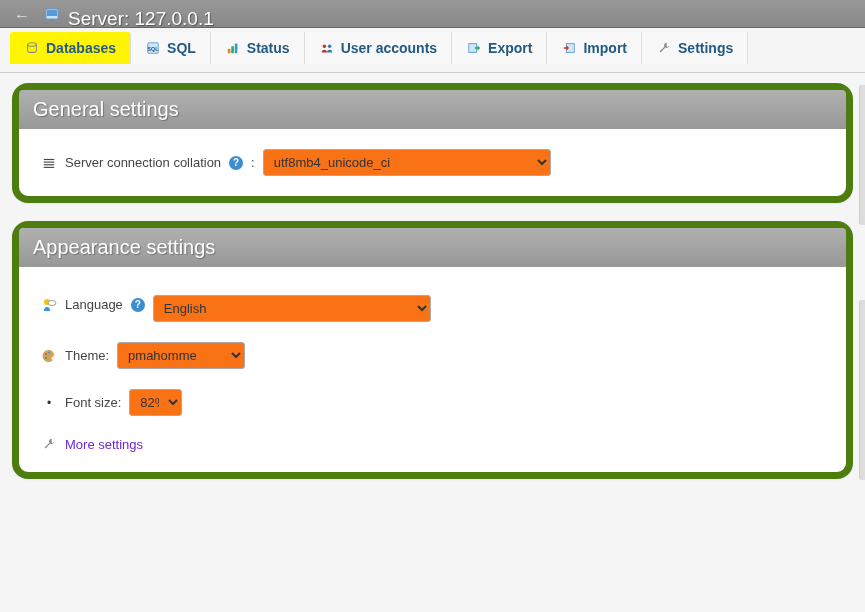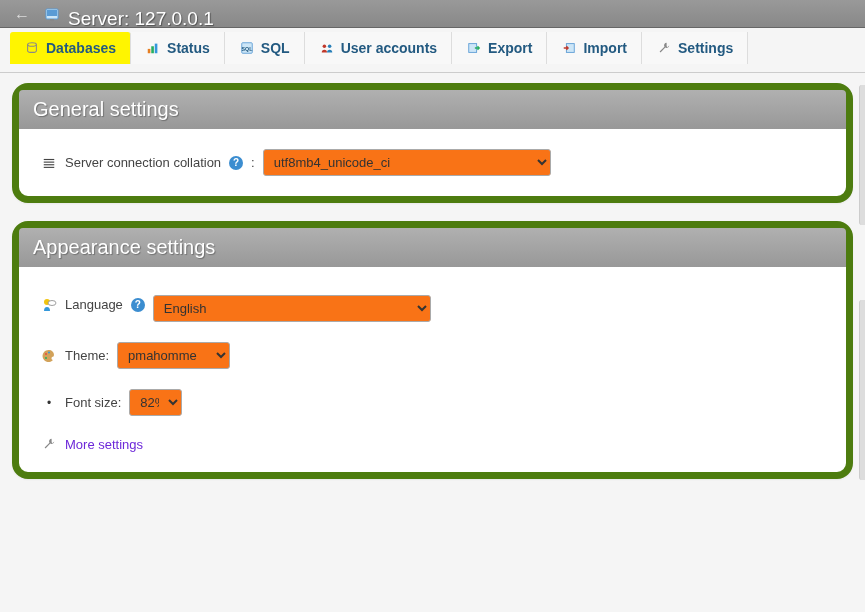--- a/index.html
+++ b/index.html
@@ -132,21 +132,21 @@
       color: #333;
     }
     .collation-select {
       width: 288px;
     }
     .language-select {
       width: 278px;
       margin-top: 8px;
     }
     .theme-select {
-      width: 113px;
+      width: 128px;
     }
     .fontsize-select {
       width: 53px;
     }
     .bullet {
       width: 16px;
       text-align: center;
       color: #333;
       font-size: 12px;
     }
@@ -196,35 +196,35 @@
       <svg width="14" height="14" viewBox="0 0 16 16">
           <ellipse cx="8" cy="4" rx="5" ry="2" fill="none" stroke="#888" stroke-width="1.2"></ellipse>
           <path d="M3 4 v7 a5 2 0 0 0 10 0 v-7" fill="none" stroke="#888" stroke-width="1.2"></path>
         </svg>
     </span>
     <span>Databases</span>
   </div>
   <div class="tab">
     <span class="tab-icon">
       <svg width="14" height="14" viewBox="0 0 16 16">
+          <rect x="2" y="2" width="12" height="12" rx="1" fill="#cde6f7" stroke="#5a9bd5"></rect>
+          <text x="8" y="11" text-anchor="middle" font-size="6" fill="#235a81">SQL</text>
+        </svg>
+    </span>
+    <span>SQL</span>
+  </div>
+  <div class="tab">
+    <span class="tab-icon">
+      <svg width="14" height="14" viewBox="0 0 16 16">
           <rect x="2" y="9" width="3" height="5" fill="#e67e22"></rect>
           <rect x="6" y="6" width="3" height="8" fill="#27ae60"></rect>
           <rect x="10" y="3" width="3" height="11" fill="#3498db"></rect>
         </svg>
     </span>
     <span>Status</span>
-  </div>
-  <div class="tab">
-    <span class="tab-icon">
-      <svg width="14" height="14" viewBox="0 0 16 16">
-          <rect x="2" y="2" width="12" height="12" rx="1" fill="#cde6f7" stroke="#5a9bd5"></rect>
-          <text x="8" y="11" text-anchor="middle" font-size="6" fill="#235a81">SQL</text>
-        </svg>
-    </span>
-    <span>SQL</span>
   </div>
   <div class="tab">
     <span class="tab-icon">
       <svg width="14" height="14" viewBox="0 0 16 16">
           <circle cx="5" cy="6" r="2" fill="#c0392b"></circle>
           <circle cx="11" cy="6" r="2" fill="#2980b9"></circle>
           <path d="M2 13 a3 3 0 0 1 6 0" fill="#c0392b"></path>
           <path d="M8 13 a3 3 0 0 1 6 0" fill="#2980b9"></path>
         </svg>
     </span>

